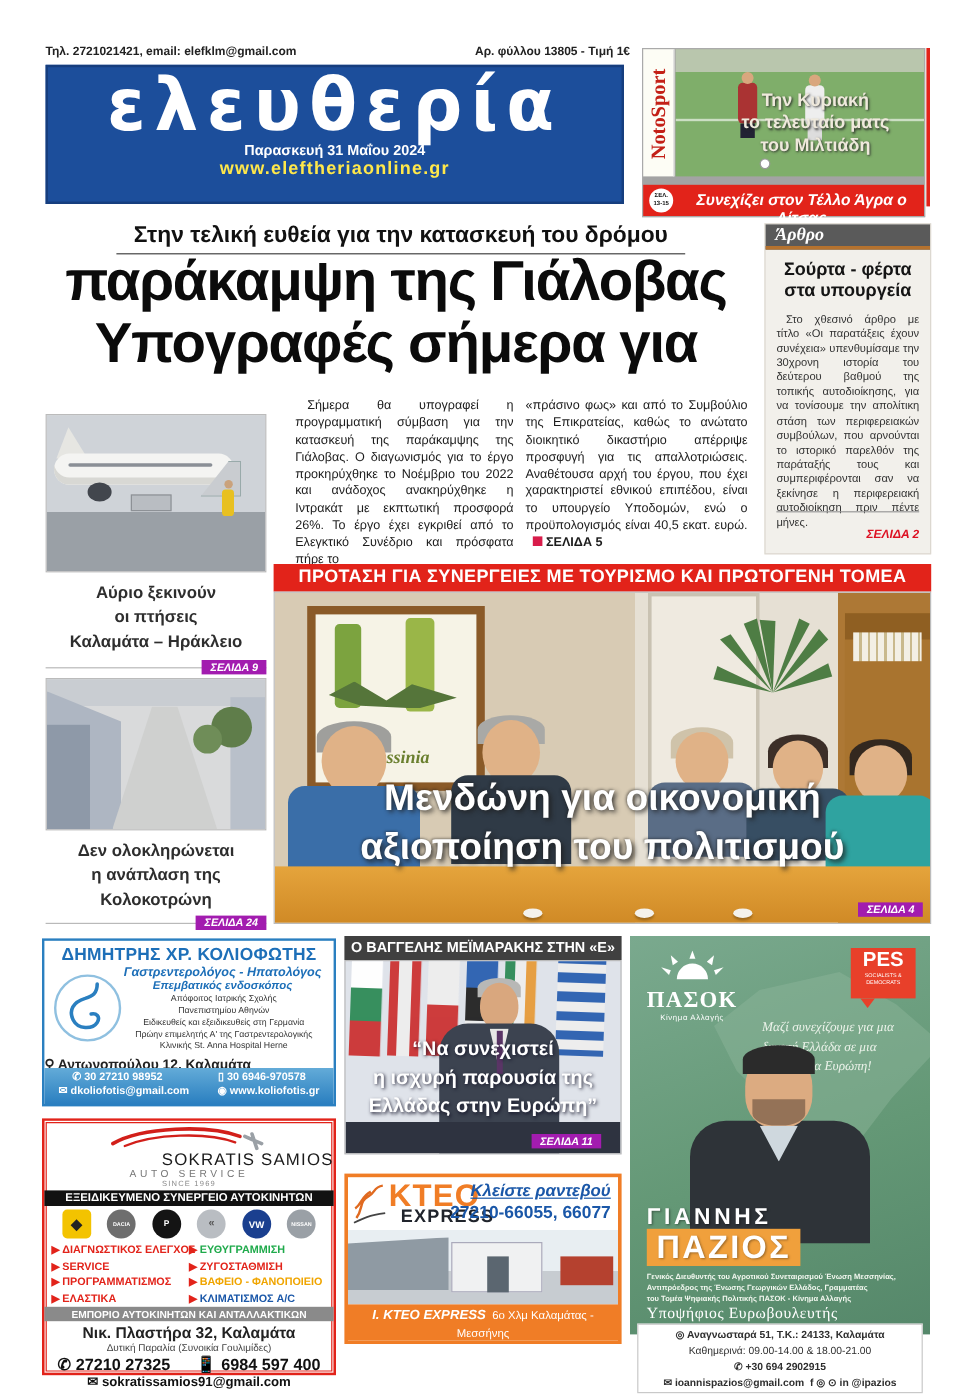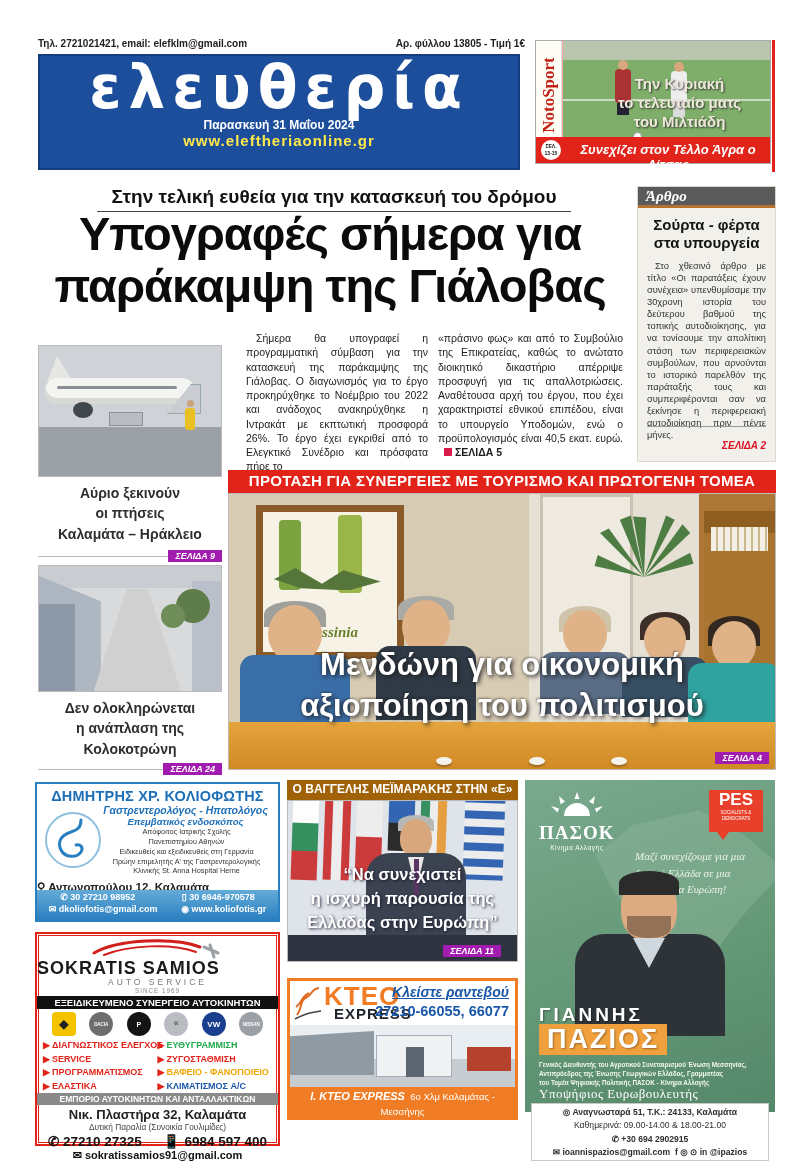--- a/index.html
+++ b/index.html
@@ -10,21 +10,21 @@
   .topline { position:absolute; top:38px; left:38px; width:487px; font-size:10px; font-weight:bold; color:#222; }
   .topline .right { position:absolute; right:0; top:0; }
 
   
   .masthead { position:absolute; left:38px; top:54px; width:482px; height:116px; background:#1c4e9b; border:2px solid #163e7e; text-align:center; }
   .masthead .title { color:#ffffff; font-weight:bold; font-size:58px; letter-spacing:7px; line-height:1.0; margin-top:2px; font-family:"DejaVu Sans", sans-serif; transform:scaleY(1.05); }
   .masthead .date { color:#ffffff; font-size:12px; font-weight:bold; margin-top:2px; }
   .masthead .site { color:#ffe84a; font-size:15px; font-weight:bold; letter-spacing:1px; }
 
   
-  .notosport { position:absolute; left:535px; top:40px; width:236px; height:124px; border:1px solid #aaa; background:#fca5a5; }
+  .notosport { position:absolute; left:535px; top:40px; width:236px; height:141px; border:1px solid #aaa; background:#a3a3a3; }
   .ns-strip { position:absolute; left:0; top:0; width:26px; height:106px; background:#fdfdf5; border-right:1px solid #ddd; }
   .ns-brand { position:absolute; left:-38px; top:44px; width:102px; transform:rotate(-90deg); transform-origin:center; font-family:"Liberation Serif", serif; font-weight:bold; font-size:17px; color:#c32017; text-align:center; }
   .ns-photo { position:absolute; left:27px; top:0; right:0; height:106px; background:linear-gradient(#b9c6ad 0 18%, #7fae6a 18% 100%); overflow:hidden; }
   .ns-line { position:absolute; left:0; right:0; top:55%; height:2px; background:rgba(255,255,255,.6); }
   .player { position:absolute; width:16px; height:34px; border-radius:4px; }
   .player .head { position:absolute; top:-9px; left:3px; width:10px; height:10px; border-radius:50%; background:#d9a77e; }
   .p-red { left:52px; top:28px; background:#a33; }
   .p-red::after { content:""; position:absolute; bottom:-12px; left:2px; width:12px; height:12px; background:#223; }
   .p-white { left:108px; top:30px; background:#eee; }
   .p-white::after { content:""; position:absolute; bottom:-12px; left:2px; width:12px; height:12px; background:#ddd; }
@@ -113,21 +113,21 @@
   .kolio .stomach { position:absolute; left:8px; top:28px; width:56px; height:56px; border:2px solid #8fc0e0; border-radius:50%; }
   .kolio .spec { text-align:center; color:#1d6fb8; font-weight:bold; font-style:italic; font-size:10.5px; margin-left:56px; }
   .kolio .cred { text-align:center; color:#333; font-size:7.3px; line-height:1.35; margin-left:58px; }
   .kolio .addr { text-align:left; color:#222; font-weight:bold; font-size:11.5px; margin-top:4px; }
   .kolio .foot { position:absolute; left:0; right:0; bottom:0; height:30px; background:linear-gradient(#63abd8,#2a7fc0); color:#fff; font-weight:bold; font-size:9px; }
   .kolio .foot .row { display:flex; justify-content:space-around; padding-top:2px; }
 
   
   .samios { left:35px; top:932px; width:245px; height:214px; border:2px solid #e2231a; box-shadow:inset 0 0 0 1px #fff, inset 0 0 0 2px #e2231a; padding-top:3px; }
   .samios .carlogo { display:block; margin:0 auto; }
-  .samios .name { text-align:left; font-weight:bold; font-size:18px; letter-spacing:1px; color:#1b1b1b; line-height:1; }
+  .samios .name { text-align:right; font-weight:normal; font-size:14px; letter-spacing:1px; color:#1b1b1b; line-height:1; }
   .samios .autoservice { text-align:center; color:#777; font-size:8.5px; letter-spacing:3px; line-height:1.2; }
   .samios .since { text-align:center; color:#888; font-size:6.3px; letter-spacing:1px; }
   .samios .blackbar { background:#111; color:#fff; text-align:center; font-weight:bold; font-size:9.5px; padding:1px 0; margin-top:2px; }
   .samios .brands { display:flex; justify-content:space-around; align-items:center; padding:3px 8px; }
   .brandchip { width:24px; height:24px; border-radius:50%; display:flex; align-items:center; justify-content:center; font-weight:bold; font-size:7px; color:#fff; }
   .b-renault { background:#f3c300; color:#222; border-radius:4px; font-size:12px; }
   .b-dacia { background:#6e6e6e; font-size:4.5px; }
   .b-peugeot { background:#141414; }
   .b-citroen { background:#b9bdc2; color:#555; font-size:9px; line-height:.6; }
   .b-vw { background:#1a3f8f; font-size:8px; }
@@ -138,21 +138,21 @@
   .svc .arr { color:#e2231a; margin-right:2px; }
   .c-red { color:#e2231a; } .c-green { color:#1faa4b; } .c-orange { color:#f0a500; } .c-blue { color:#1a57a8; }
   .samios .graybar { background:#8a8a8a; color:#fff; text-align:center; font-weight:bold; font-size:8.5px; padding:1px 0; }
   .samios .addr { text-align:center; font-weight:bold; font-size:13px; color:#222; margin-top:2px; }
   .samios .addr2 { text-align:center; font-size:8.3px; color:#444; }
   .samios .phones { display:flex; justify-content:space-around; font-weight:bold; font-size:13.5px; color:#111; margin-top:1px; }
   .samios .mail { text-align:center; font-weight:bold; font-size:11px; color:#111; }
 
   
   .meima { position:absolute; left:287px; top:780px; width:231px; height:182px; }
-  .meima .bar { height:20px; background:#a16207; color:#fff; text-align:center; font-weight:bold; font-size:12px; padding-top:2px; }
+  .meima .bar { height:20px; background:#404040; color:#fff; text-align:center; font-weight:bold; font-size:12px; padding-top:2px; }
   .meima .photo { position:absolute; top:20px; left:0; right:0; bottom:0; background:#dfe3ea; overflow:hidden; border:1px solid #bbb; }
   .flag { position:absolute; top:-6px; height:85px; width:26px; transform:rotate(2deg); filter:blur(.6px); opacity:.95; }
   .fl1 { left:4px; background:linear-gradient(#fff 0 33%, #2e8b57 33% 66%, #c33 66% 100%); }
   .fl2 { left:36px; background:linear-gradient(90deg,#c33 0 30%, #eee 30% 70%, #c33 70% 100%); }
   .fl3 { left:68px; background:linear-gradient(#eee 0 50%, #c33 50% 100%); }
   .fl4 { left:100px; background:linear-gradient(#2a5fb0 0 33%, #222 33% 66%, #eee 66% 100%); }
   .fl5 { left:132px; background:linear-gradient(90deg,#2e8b57 0 33%, #eee 33% 66%, #e69b3a 66% 100%); }
   .fl6 { left:176px; width:40px; background:repeating-linear-gradient(#2a5fb0 0 8px, #eee 8px 16px); }
   .mm-man { position:absolute; left:78px; top:18px; width:110px; height:150px; }
   .mm-head { position:absolute; left:34px; top:0; width:32px; height:38px; border-radius:50% 50% 44% 44%; background:#d9a77e; }
@@ -249,22 +249,22 @@
       </div>
       <div class="txt">Συνεχίζει στον Τέλλο Άγρα ο Λίτσας</div>
     </div>
   </div>
   <div class="red-vline"></div>
 
   <div class="kicker">
     <span>Στην τελική ευθεία για την κατασκευή του δρόμου</span>
   </div>
   <div class="headline">
+    <div>παράκαμψη της Γιάλοβας</div>
     <div>Υπογραφές σήμερα για</div>
-    <div>παράκαμψη της Γιάλοβας</div>
   </div>
 
   <div class="leadcol col1">Σήμερα θα υπογραφεί η προγραμματική σύμβαση για την κατασκευή της παράκαμψης της Γιάλοβας. Ο διαγωνισμός για το έργο προκηρύχθηκε το Νοέμβριο του 2022 και ανάδοχος ανακηρύχθηκε η Ιντρακάτ με εκπτωτική προσφορά 26%. Το έργο έχει εγκριθεί από το Ελεγκτικό Συνέδριο και πρόσφατα πήρε το</div>
   <div class="leadcol col2">
     <span>«πράσινο φως» και από το Συμβούλιο της Επικρατείας, καθώς το ανώτατο διοικητικό δικαστήριο απέρριψε προσφυγή για τις απαλλοτριώσεις. Αναθέτουσα αρχή του έργου, που έχει χαρακτηριστεί εθνικού επιπέδου, είναι το υπουργείο Υποδομών, ενώ ο προϋπολογισμός είναι 40,5 εκατ. ευρώ.</span><span class="pageref-inline"><span class="sq"></span><span>ΣΕΛΙΔΑ 5</span></span>
   </div>
 
   <div class="arthro">
     <div class="arthro-head">Άρθρο</div>
     <div class="arthro-title">

